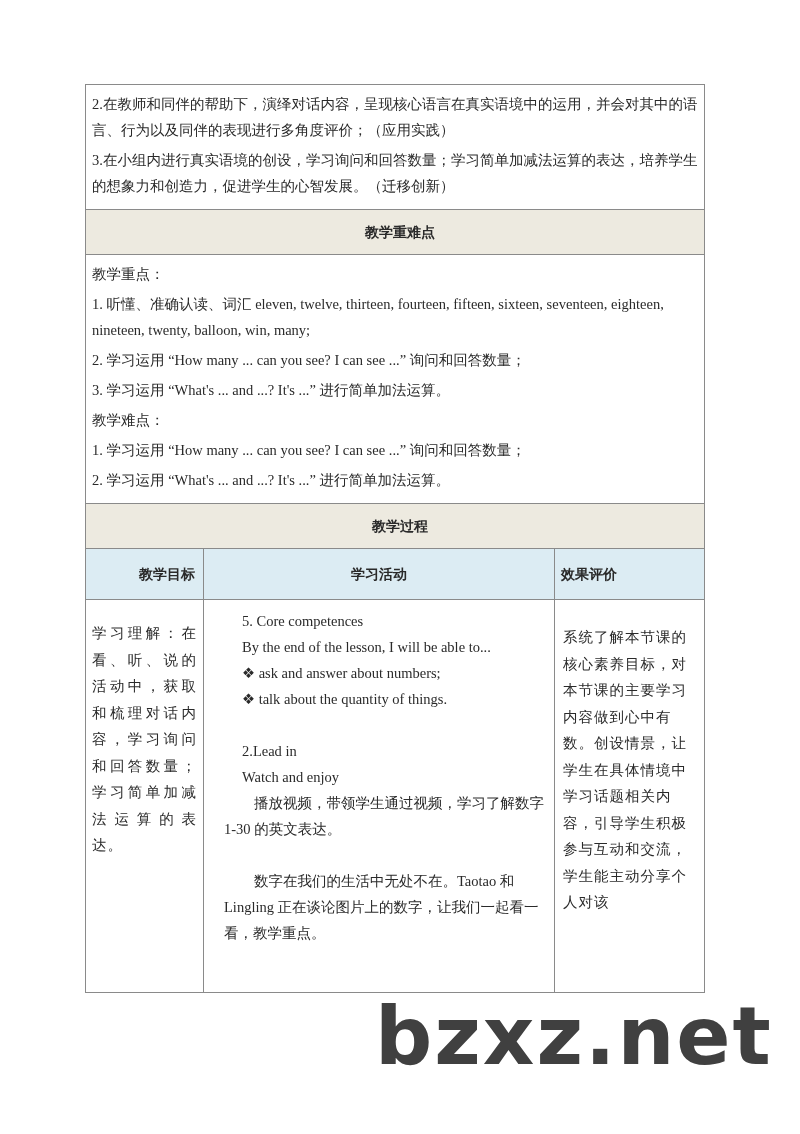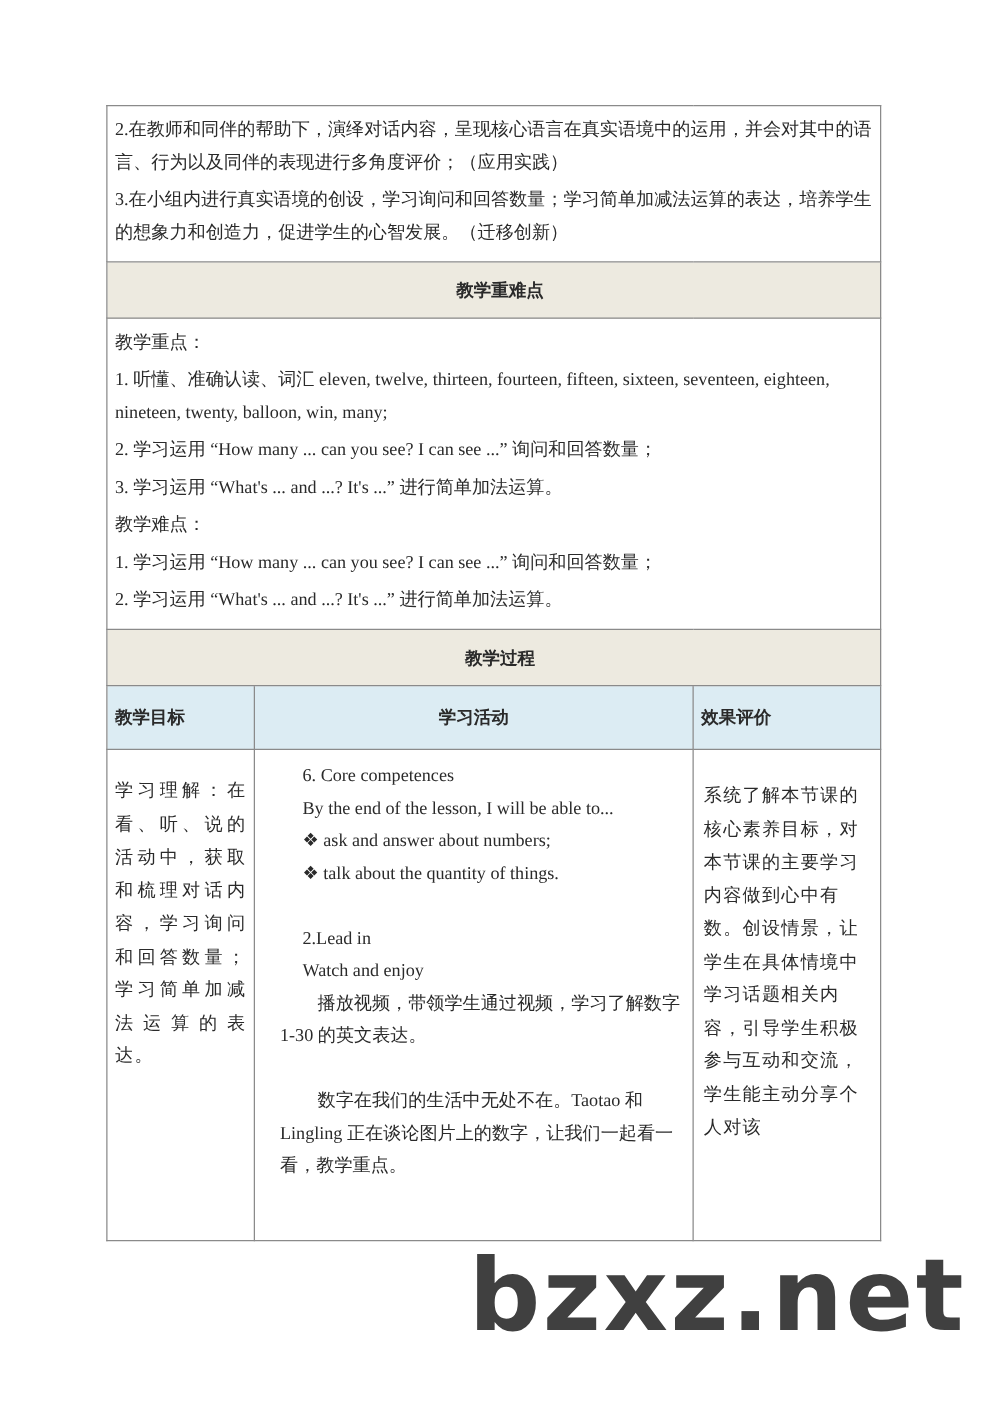--- a/index.html
+++ b/index.html
@@ -5,21 +5,21 @@
   html, body { margin:0; padding:0; }
   body { width:800px; height:1134px; background:#ffffff; position:relative; overflow:hidden;
          font-family:"Liberation Serif","DejaVu Serif",serif; color:#2a2a2a; }
   .page { position:absolute; left:85px; top:84px; width:619px; }
   table { border-collapse:collapse; width:619px; table-layout:fixed; }
   td { border:1.5px solid #8a8a8a; vertical-align:top; font-size:14.5px; line-height:26px; padding:0 6px; }
   .sec-head { background:#edeae0; text-align:center; font-weight:bold; height:44px; vertical-align:middle;
               font-family:Liberation Sans, sans-serif; font-size:14px;padding-left:16px; }
   .col-head { background:#dcecf3; height:50px; vertical-align:middle; font-weight:bold;
               font-family:"DejaVu Sans","Liberation Sans",sans-serif; font-size:14px; }
-  .col-head.c1 { text-align:left; padding-right:8px;margin-top:41px; }
+  .col-head.c1 { text-align:right; padding-right:8px;margin-top:41px; }
   .col-head.c2 { text-align:center; }
   .col-head.c3 { text-align:left; padding-right:22px; }
   .block { padding:4px 6px 6px 6px;margin-top:32px; }
   .line { display:block; min-height:26px; margin:2px 0 4px 0; }
   .obj { padding:20px 6px; text-align:justify; letter-spacing:1px; line-height:26.5px; }
   .act { padding:8px 8px 10px 8px; }
   .act .ind { padding-left:30px; }
   .act .para { text-indent:30px;margin-left:12px; }
   .act .gap { height:26px; }
   .eval { padding:24px 6px 8px 8px; letter-spacing:1px; line-height:26.5px; }
@@ -69,21 +69,21 @@
 
     <tr>
       <td class="col-head c1">教学目标</td>
       <td class="col-head c2">学习活动</td>
       <td class="col-head c3">效果评价</td>
     </tr>
 
     <tr style="height:393px">
       <td class="obj">学习理解：在看、听、说的活动中，获取和梳理对话内容，学习询问和回答数量；学习简单加减法运算的表达。</td>
       <td class="act">
-        <div class="ind">6. Core competences</div>
+        <div class="ind">5. Core competences</div>
         <div class="ind">By the end of the lesson, I will be able to...</div>
         <div class="ind">
           <span>❖</span>
           <span>ask and answer about numbers;</span>
         </div>
         <div class="ind">
           <span>❖</span>
           <span>talk about the quantity of things.</span>
         </div>
         <div class="gap"></div>

